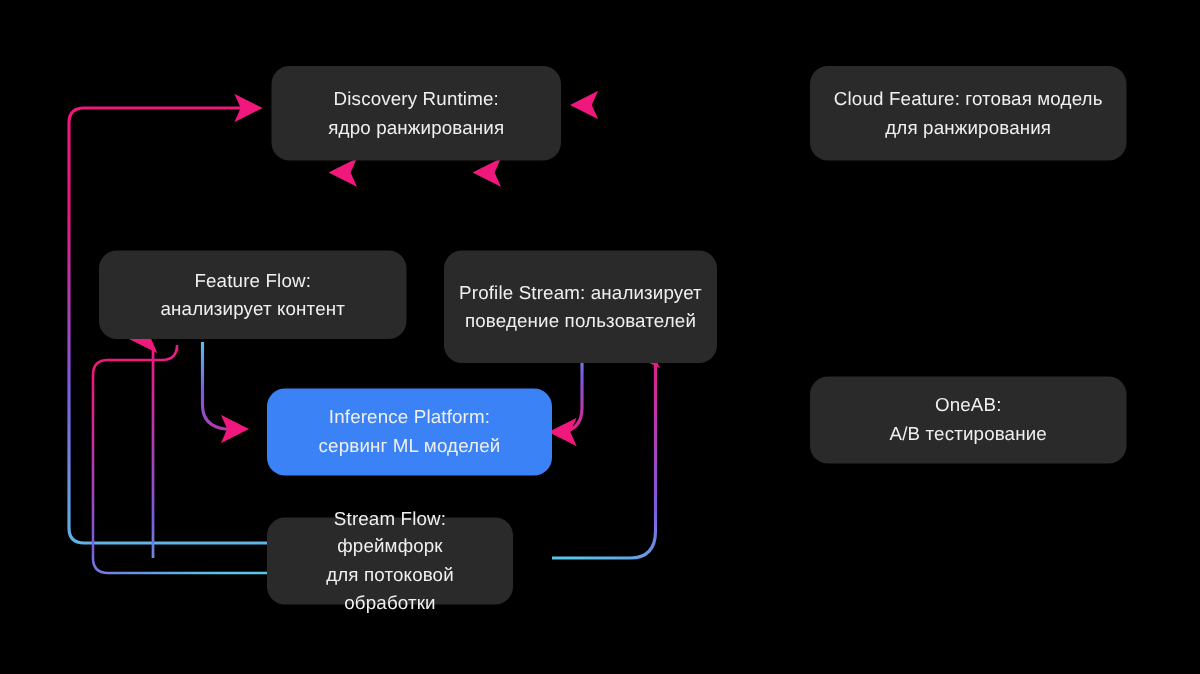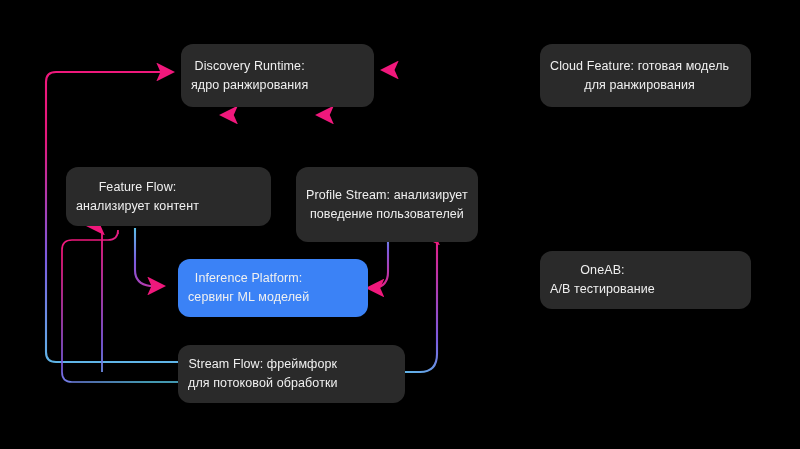--- a/index.html
+++ b/index.html
@@ -23,21 +23,21 @@
     height: 449px;
     pointer-events: none;
   }
   .node {
     position: absolute;
     background: #2a2a2a;
     border-radius: 12px;
     color: #f2f2f2;
     display: flex;
     align-items: center;
-    justify-content: flex-start;
+    justify-content: center;
     text-align: center;
     box-sizing: border-box;
     padding: 18px 10px;
     z-index: 5;
   }
   .node-label {
     font-size: 12.5px;
     line-height: 1.5;
     letter-spacing: 0.1px;
     white-space: pre-line;
@@ -142,18 +142,18 @@
   <div class="node" id="n-inference-platform" style="left: 178px; top: 259px; width: 190px; height: 58px; background: #3b82f6; color: rgb(240, 240, 240);">
     <span class="node-label">Inference Platform:
 сервинг ML моделей</span>
   </div>
 
   <div class="node" id="n-oneab" style="left: 540px; top: 251px; width: 211px; height: 58px; background: rgb(42, 42, 42); color: rgb(240, 240, 240);">
     <span class="node-label">OneAB:
 A/B тестирование</span>
   </div>
 
-  <div class="node" id="n-stream-flow" style="left: 178px; top: 345px; width: 227px; height: 58px; background: rgb(42, 42, 42); color: rgb(240, 240, 240);">
+  <div class="node" id="n-stream-flow" style="left: 178px; top: 345px; width: 164px; height: 58px; background: rgb(42, 42, 42); color: rgb(240, 240, 240);">
     <span class="node-label">Stream Flow: фреймфорк
 для потоковой обработки</span>
   </div>
 
 </div>
 
 </body></html>

